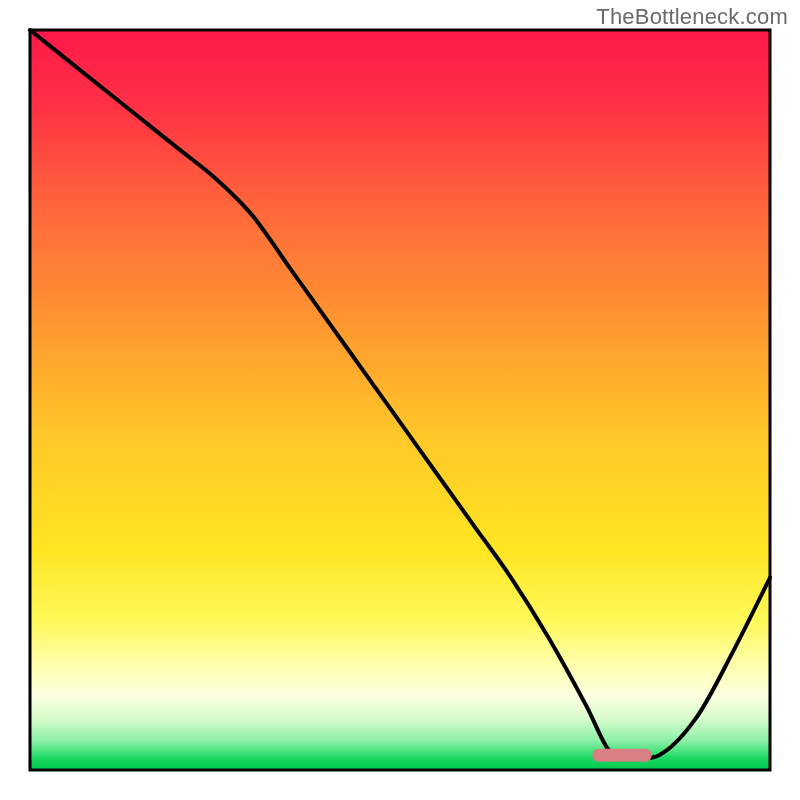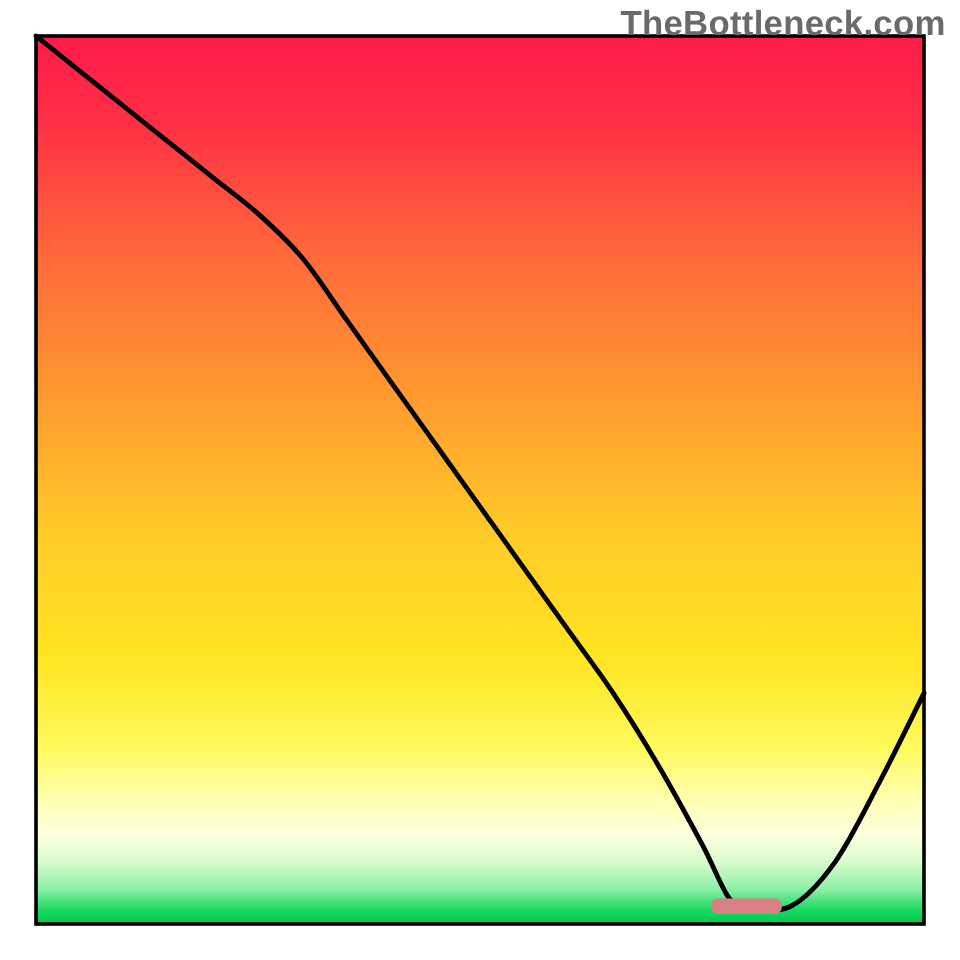--- a/index.html
+++ b/index.html
@@ -13,23 +13,23 @@
   }
   .chart-container {
     position: relative;
     width: 800px;
     height: 800px;
   }
   .watermark {
     position: absolute;
     top: 4px;
     right: 12px;
-    font-size: 29px;
+    font-size: 22px;
     color: #6a6a6a;
-    font-weight: 700;
+    font-weight: 400;
     letter-spacing: 0.2px;
     z-index: 50;
   }
   svg {
     display: block;
   }
 </style>
 </head>
 <body>
 

